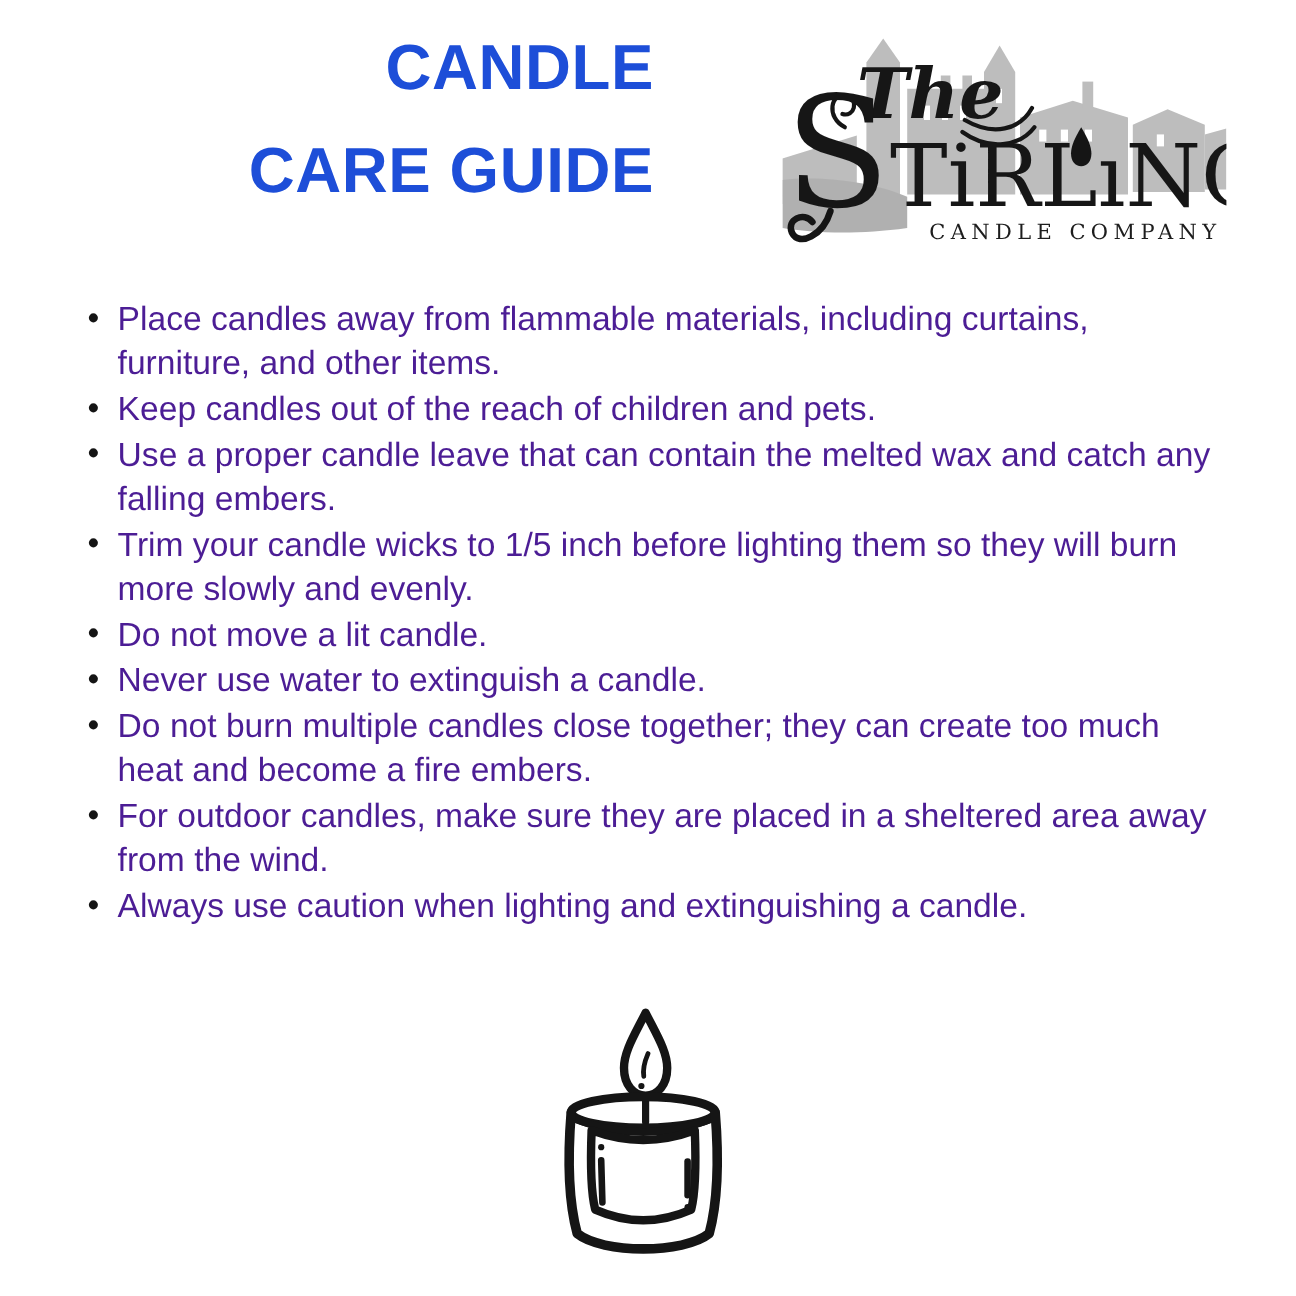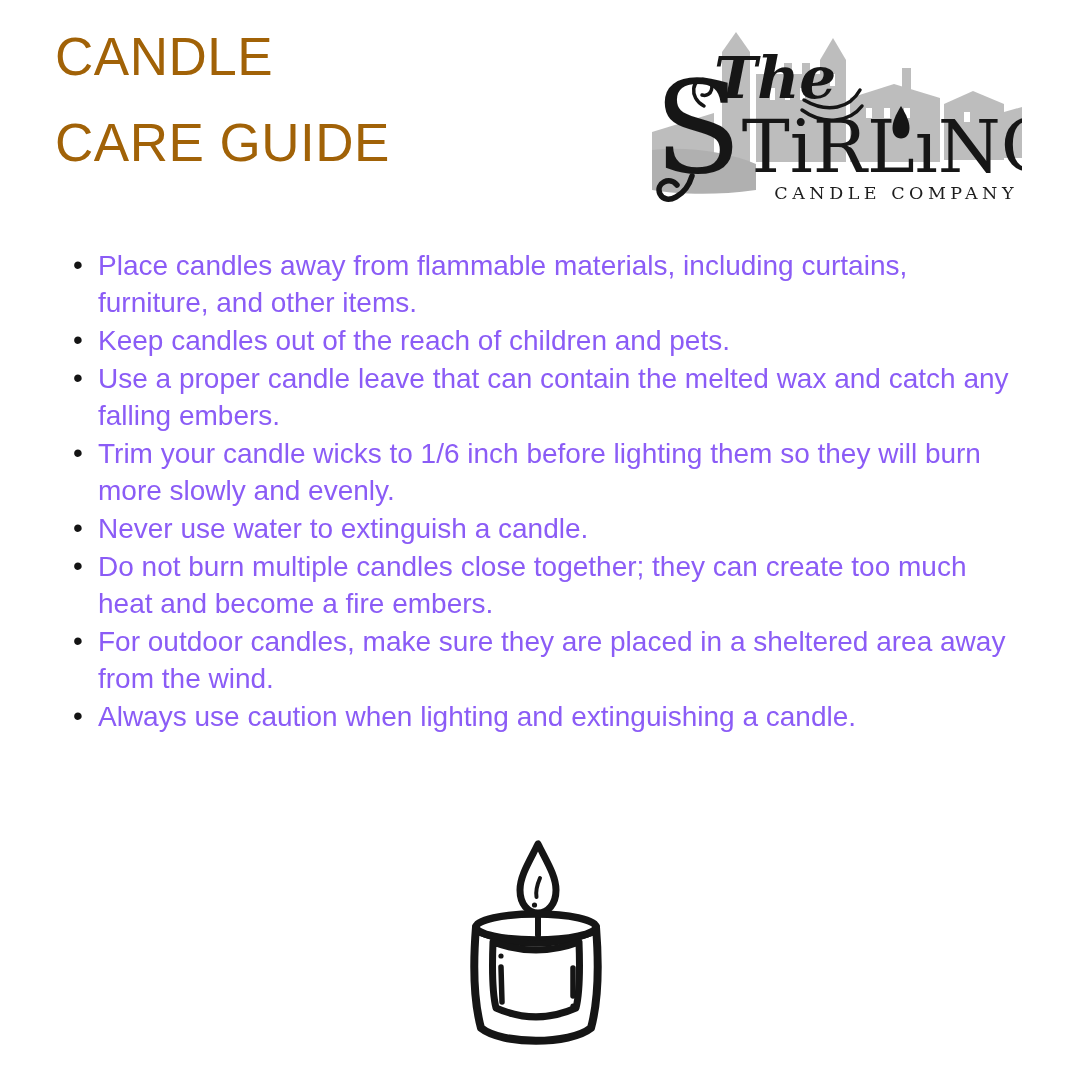--- a/index.html
+++ b/index.html
@@ -15,43 +15,43 @@
     background:var(--bg);
     color:var(--ink);
     font-family:"Liberation Sans",sans-serif;
     position:relative;
     overflow:hidden;
   }
   .title{
     position:absolute;
     left:55px;top:14px;width:490px;
     margin:0;
-    text-align:left;
+    text-align:right;
     font-size:53px;
-    font-weight:normal;
+    font-weight:bold;
     line-height:86px;
     letter-spacing:0.5px;
-    color:#a16207;
+    color:#1d4ed8;
   }
   .title span{display:block;}
   .logo{
     position:absolute;
     top:12px;right:58px;
     width:370px;height:198px;
   }
   .care-list{
     position:absolute;
     left:72px;top:247px;
     width:944px;
     margin:0;padding:0;
     list-style:none;
     font-size:28px;
     line-height:37px;
     letter-spacing:0;
-    color:#8b5cf6;
+    color:#4c1d95;
   }
   .care-list li{
     position:relative;
     padding-left:26px;
     margin:0 0 1px 0;
   }
   .care-list li::before{
     content:"\2022";
     position:absolute;
     left:1px;top:-1px;
@@ -116,21 +116,22 @@
     <path class="ink-stroke" d="M40,164 C34,184 14,194 8,182 C3,171 18,164 25,173" stroke-width="5.5"></path>
 
     <text class="logo-serif" x="366" y="187" text-anchor="end" font-size="17.5" letter-spacing="4.5" fill="#1d1d1d">CANDLE COMPANY</text>
   </svg>
 </div>
 
 <ul class="care-list">
   <li>Place candles away from flammable materials, including curtains, furniture, and other items.</li>
   <li>Keep candles out of the reach of children and pets.</li>
   <li>Use a proper candle leave that can contain the melted wax and catch any falling embers.</li>
-  <li>Trim your candle wicks to 1/6 inch before lighting them so they will burn more slowly and evenly.</li>
+  <li>Trim your candle wicks to 1/5 inch before lighting them so they will burn more slowly and evenly.</li>
+  <li>Do not move a lit candle.</li>
   <li>Never use water to extinguish a candle.</li>
   <li>Do not burn multiple candles close together; they can create too much heat and become a fire embers.</li>
   <li>For outdoor candles, make sure they are placed in a sheltered area away from the wind.</li>
   <li>Always use caution when lighting and extinguishing a candle.</li>
 </ul>
 
 <div class="candle">
   <svg width="190" height="235" viewBox="0 0 190 235">
 
     <path class="ink-stroke" stroke-width="7" d="M80,8 C71,26 62,40 62,54 C62,68 70,77 80,77 C90,77 98,68 98,54 C98,40 89,26 80,8 Z"></path>

